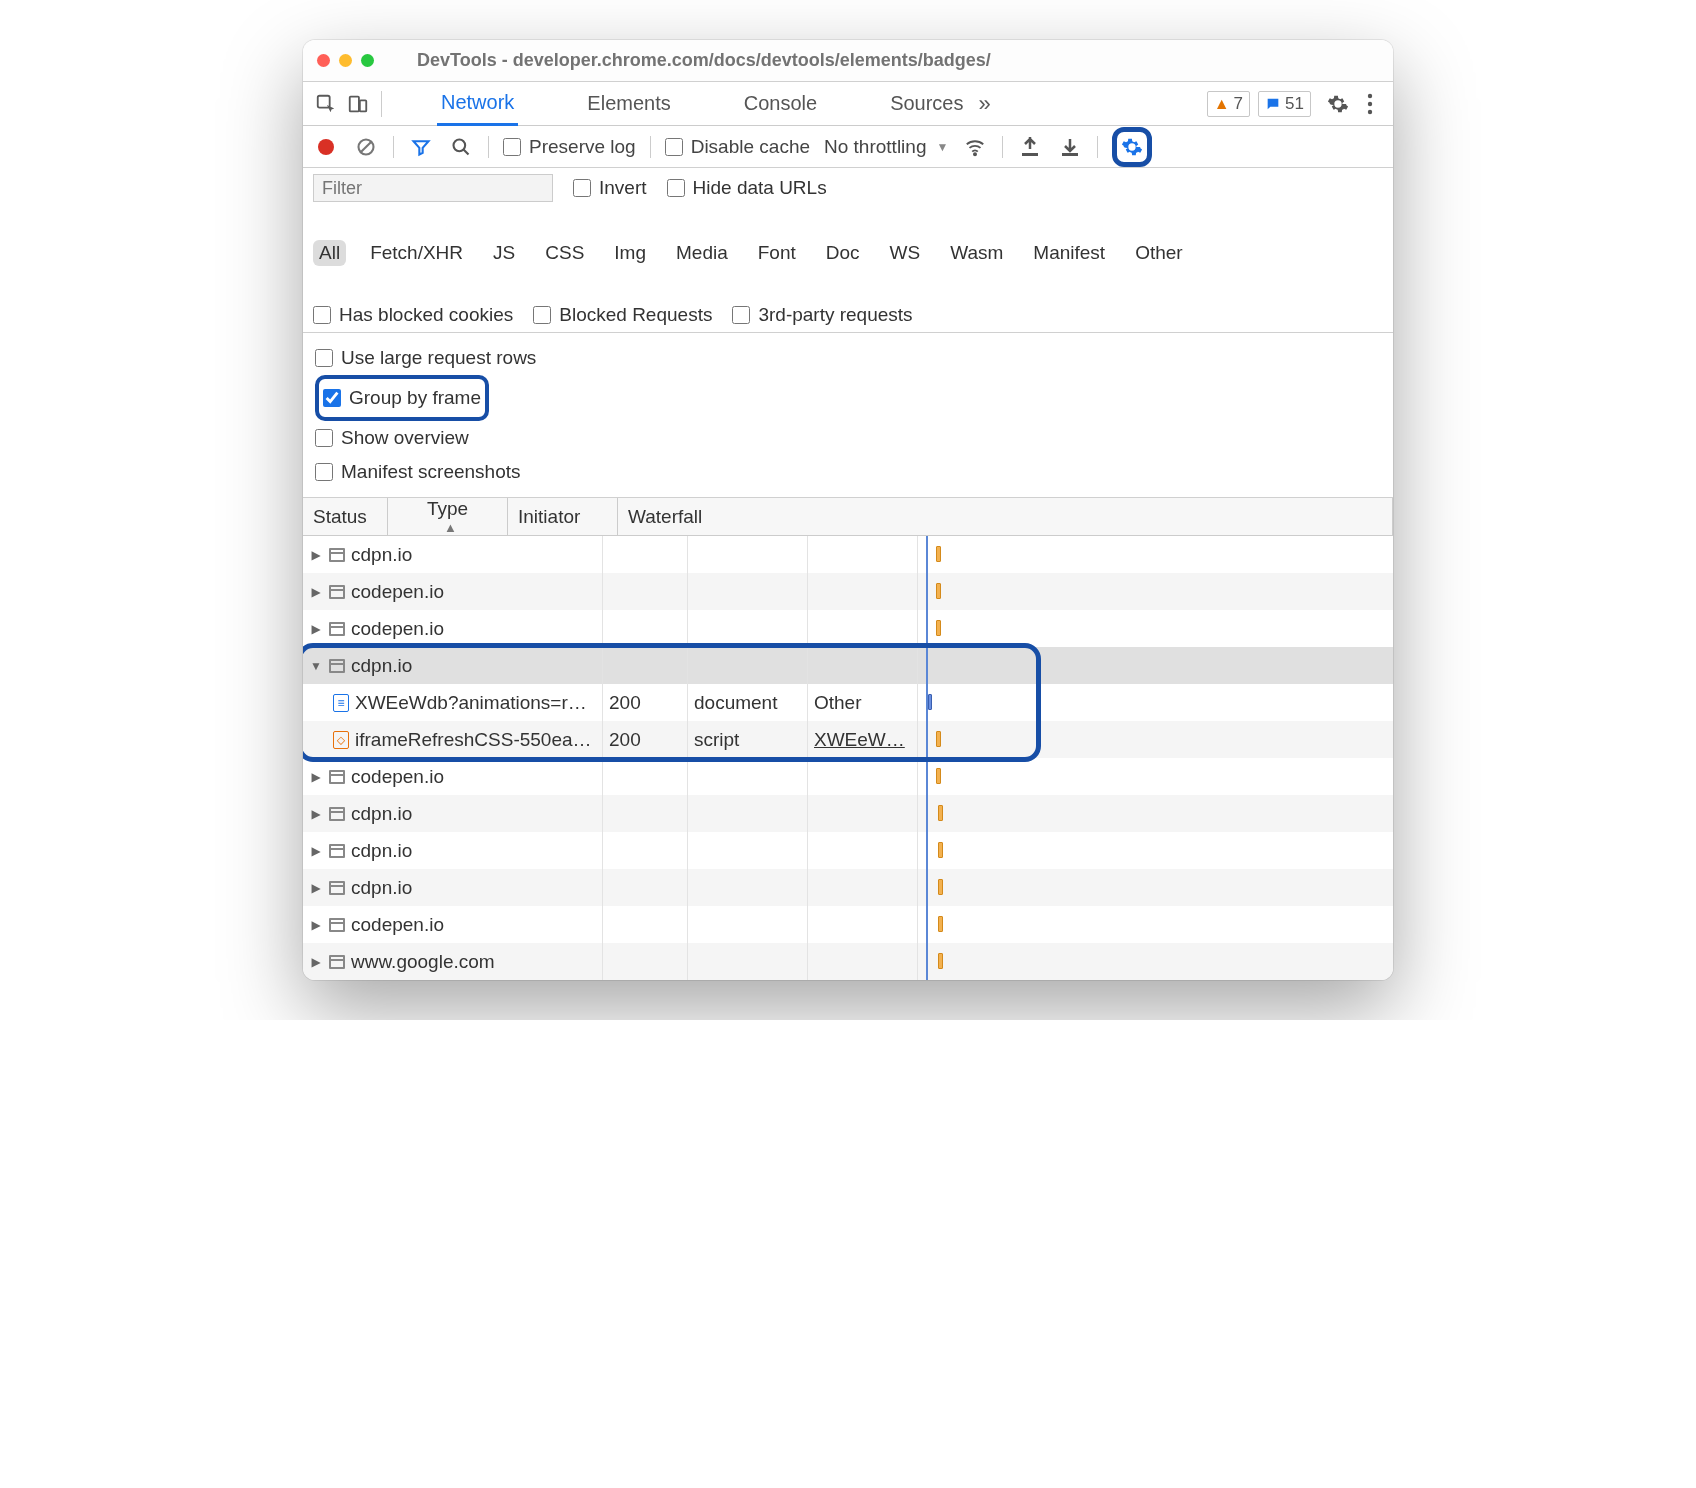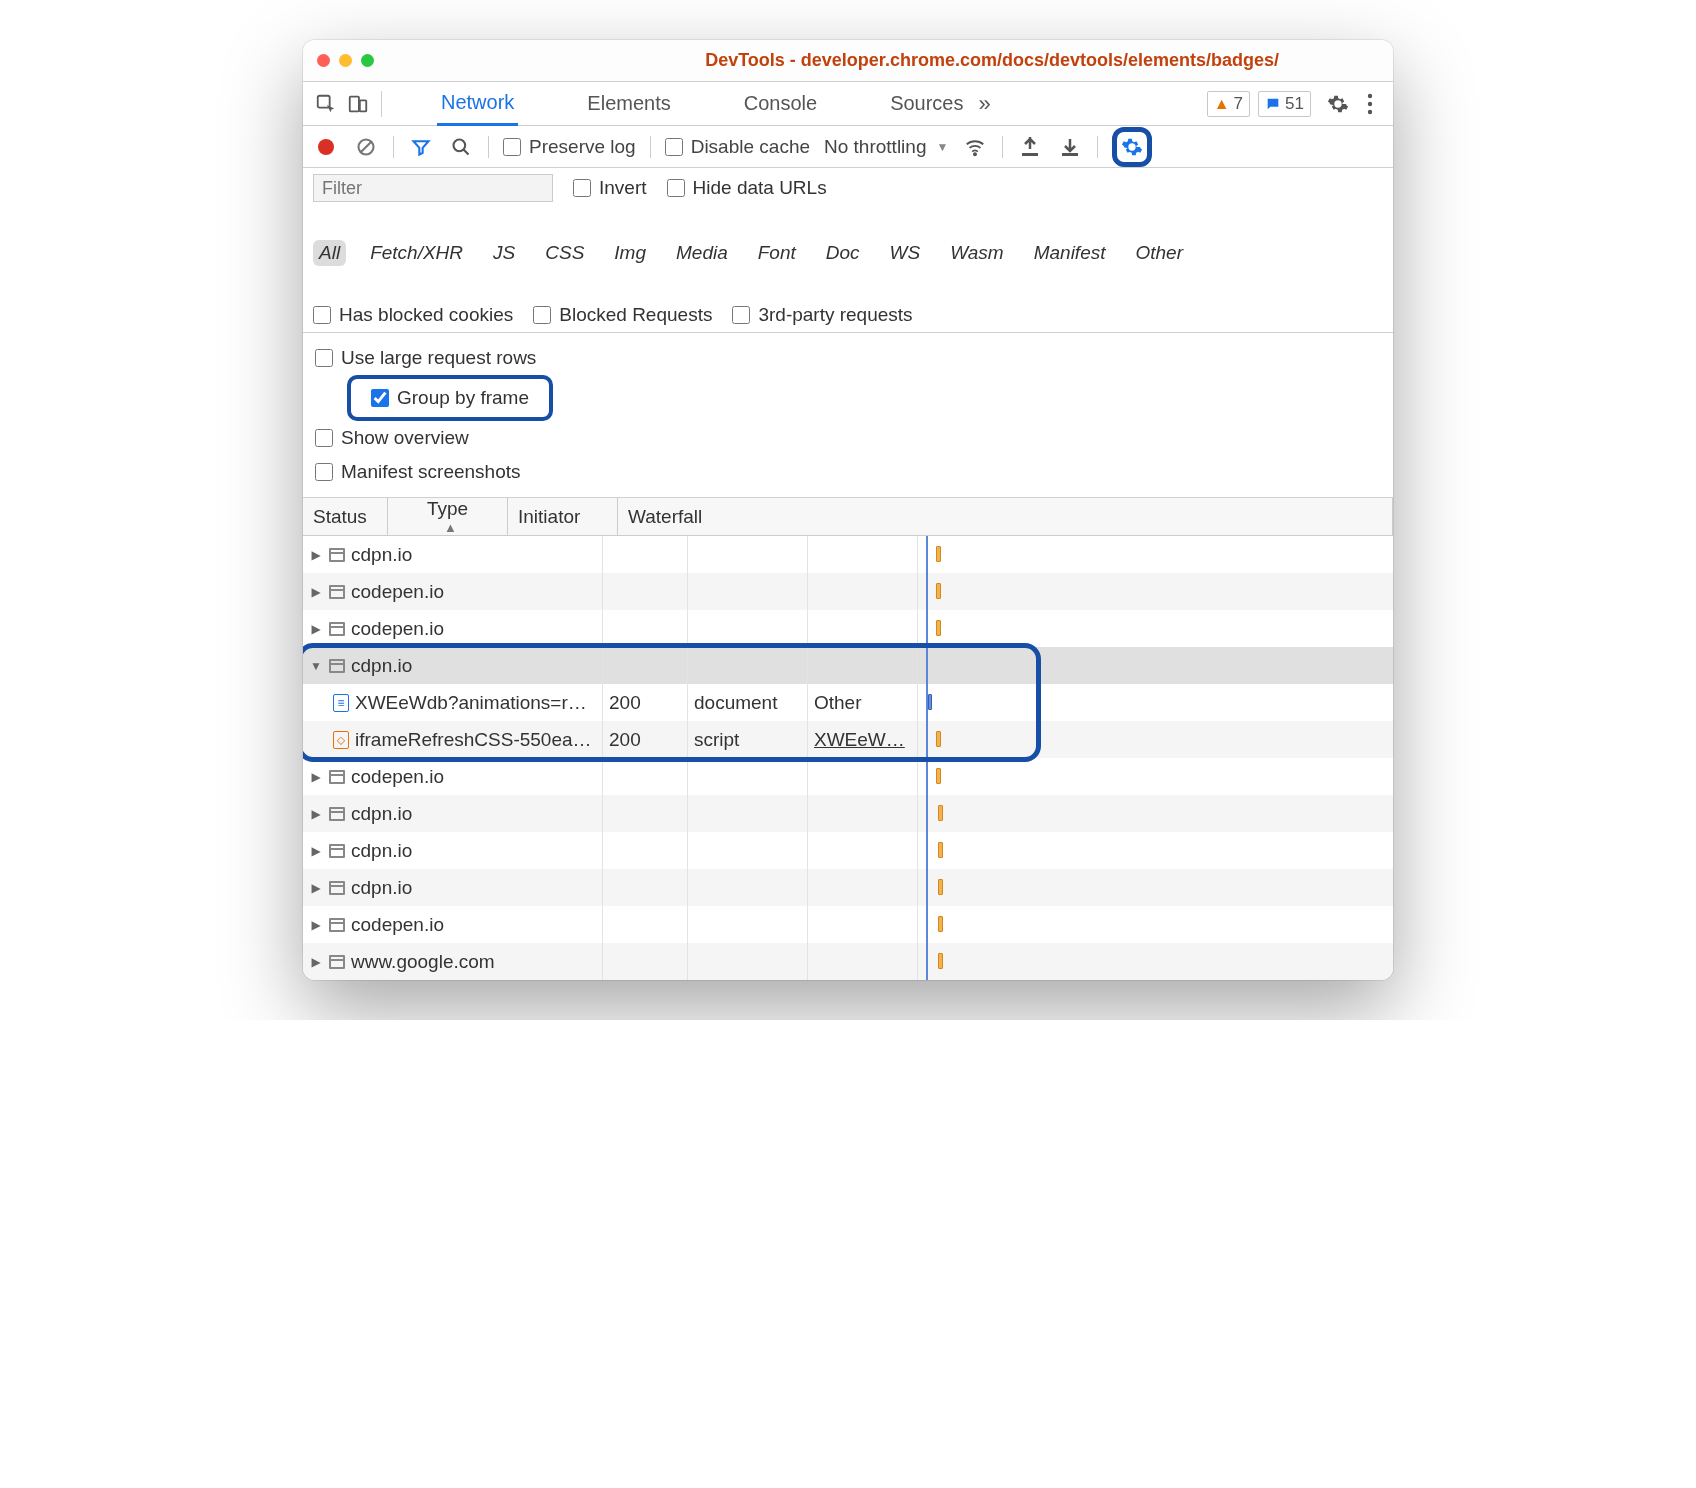--- a/index.html
+++ b/index.html
@@ -24,21 +24,21 @@
     display: flex;
     align-items: center;
     padding: 0 14px;
     border-bottom: 1px solid #d0d0d0;
     background: #fdfdfd;
     position: relative;
   }
   .traffic { display: flex; gap: 9px; position: absolute; left: 14px; }
   .dot { width: 13px; height: 13px; border-radius: 50%; }
   .dot.red { background: #ff5f57; } .dot.yellow { background: #febc2e; } .dot.green { background: #28c840; }
-  .title { flex: 1; text-align: right; font-weight: 600; font-size: 18px; color: #c2410c; white-space: nowrap; overflow: hidden; text-overflow: ellipsis; padding: 0 100px; }
+  .title { flex: 1; text-align: left; font-weight: 600; font-size: 18px; color: #737373; white-space: nowrap; overflow: hidden; text-overflow: ellipsis; padding: 0 100px; }
 
   .tabbar {
     display: flex; align-items: center; height: 44px;
     border-bottom: 1px solid #ccc; padding: 0 8px; gap: 2px;
     font-size: 20px; color: #555;
   }
   .tabbar .ic { width: 30px; height: 30px; display: flex; align-items: center; justify-content: center; color: #5a5a5a; cursor: pointer; }
   .tabbar .tabs { display: flex; gap: 28px; margin-left: 10px; align-items: center; height: 100%; }
   .tab { cursor: pointer; padding: 0 4px; height: 100%; display: flex; align-items: center; margin-left: 37px; }
   .tab.active { color: #1a73e8; border-bottom: 3px solid #1a73e8; margin-bottom: -1px; font-weight: 500;}
@@ -52,31 +52,31 @@
     display: flex; align-items: center; height: 42px; gap: 14px;
     padding: 0 10px; border-bottom: 1px solid #d0d0d0; font-size: 19px; color: #444;
   }
   .toolbar .ic { width: 26px; height: 26px; display: flex; align-items: center; justify-content: center; cursor: pointer; }
   .divider { width: 1px; height: 22px; background: #ccc; }
   .cb { display: flex; align-items: center; gap: 8px; cursor: pointer; }
   .cb input[type=checkbox] { width: 18px; height: 18px; accent-color: #1a73e8; }
   .select { display: flex; align-items: center; gap: 10px; cursor: pointer; }
   .select .tri { color: #888; font-size: 12px; }
 
-  .hl { border: 4px solid #174ea6; border-radius: 10px; padding: 2px 20px; display: flex; align-items: center; margin-left: 32px; }
+  .hl { border: 4px solid #174ea6; border-radius: 10px; padding: 2px 4px; display: flex; align-items: center; }
   .hl-gear { border: 5px solid #174ea6; border-radius: 12px; padding: 2px; }
   .gear-blue { color: #1a73e8; }
 
   .filterrow {
     display: flex; flex-direction: column; border-bottom: 1px solid #d0d0d0;
     font-size: 19px; color: #333; gap: 26px;
   }
   .fr-line { display: flex; align-items: center; gap: 20px; padding: 6px 10px; flex-wrap: wrap; }
   .filter-input { width: 240px; height: 28px; border: 1px solid #ccc; padding: 0 8px; font-size: 18px; background: #f3f3f3; color: #666; }
-  .chiprow { display: flex; gap: 18px; flex-wrap: wrap; align-items: center; font-style: italic; }
+  .chiprow { display: flex; gap: 18px; flex-wrap: wrap; align-items: center; }
   .chip { cursor: pointer; padding: 2px 6px; border-radius: 6px; }
   .chip.active { background: #dcdcdc; }
 
   .settings-grid {
     display: grid; grid-template-columns: 1fr; column-gap: 40px;
     padding: 8px 12px; border-bottom: 1px solid #d0d0d0; font-size: 19px; color: #333;
   }
   .settings-grid .cb { padding: 6px 0; }
 
   .table-header {

